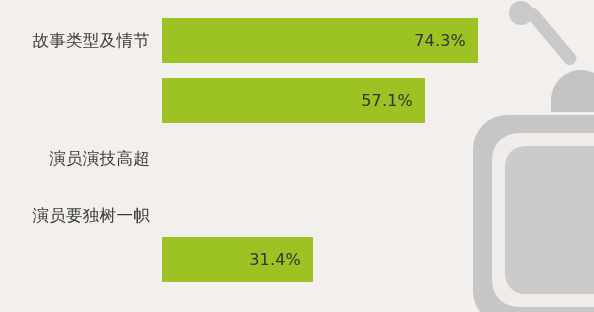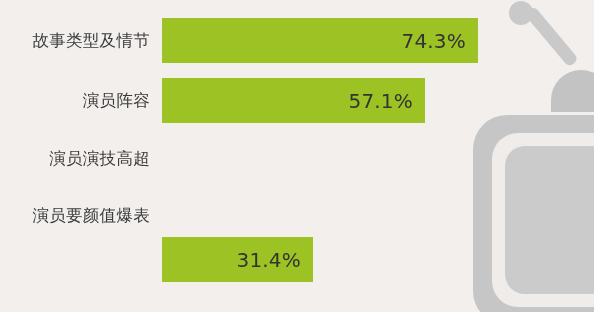--- a/index.html
+++ b/index.html
@@ -74,21 +74,21 @@
     height: 100%;
     background: #9cc223;
     display: flex;
     align-items: center;
     justify-content: flex-end;
     box-sizing: border-box;
     padding-right: 12px;
   }
 
   .bar-value {
-    font-size: 20px;
+    font-size: 16px;
     color: #333333;
     font-family: "DejaVu Sans", "Liberation Sans", sans-serif;
     letter-spacing: 0.2px;
   }
 </style>
 </head>
 <body>
 
 <div id="canvas">
 
@@ -112,34 +112,33 @@
     <div class="bar-row" style="top:18px;">
       <div class="bar-label">故事类型及情节</div>
       <div class="bar-track" style="width:316px;">
         <div class="bar-fill">
           <span class="bar-value">74.3%</span>
         </div>
       </div>
     </div>
 
     <div class="bar-row" style="top:78px;">
-      <div class="bar-label">演员阵容</div>
       <div class="bar-track" style="width:263px;border-radius:19px;">
         <div class="bar-fill">
           <span class="bar-value">57.1%</span>
         </div>
       </div>
     </div>
 
     <div class="bar-row" style="top:136px;padding-left:8px;">
       <div class="bar-label">演员演技高超</div>
     </div>
 
     <div class="bar-row" style="top:193px;">
-      <div class="bar-label">演员要颜值爆表</div>
+      <div class="bar-label">演员要独树一帜</div>
       <div class="bar-track" style="width:151px;margin-top:44px;">
         <div class="bar-fill">
           <span class="bar-value">31.4%</span>
         </div>
       </div>
     </div>
 
 
   </div>
 </div>

